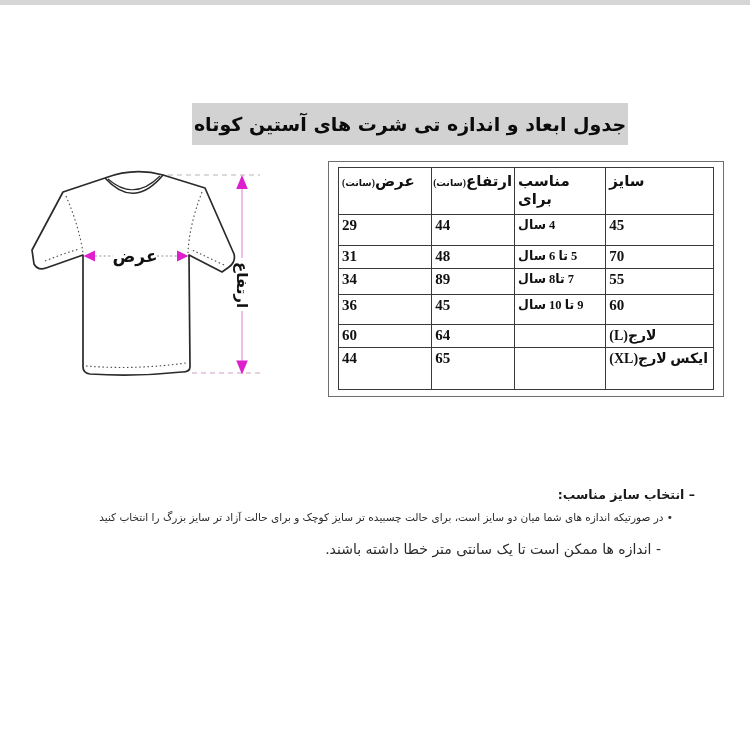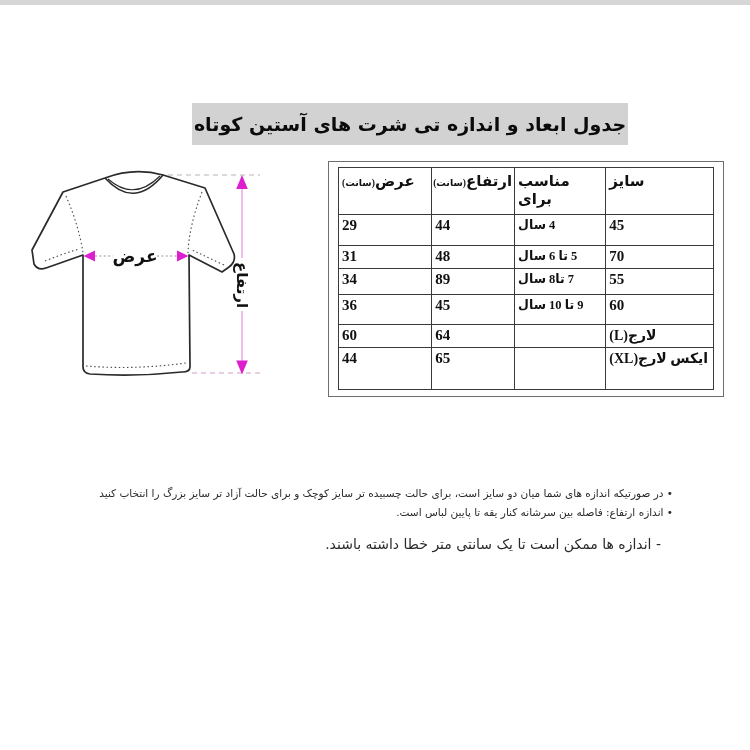--- a/index.html
+++ b/index.html
@@ -148,18 +148,18 @@
         <td class="td-size">ایکس لارج(XL)</td>
         <td class="td-fit"></td>
         <td class="td-num">65</td>
         <td class="td-num">44</td>
       </tr>
     </tbody>
   </table>
 </div>
 
 <div class="notes" dir="rtl">
+  <div class="notes-heading">– انتخاب سایز مناسب:</div>
   <div class="notes-bullets">
     <div class="bullet">• در صورتیکه اندازه های شما میان دو سایز است، برای حالت چسبیده تر سایز کوچک و برای حالت آزاد تر سایز بزرگ را انتخاب کنید</div>
-    <div class="bullet">• اندازه ارتفاع: فاصله بین سرشانه کنار یقه تا پایین لباس است.</div>
   </div>
   <div class="notes-footer">- اندازه ها ممکن است تا یک سانتی متر خطا داشته باشند.</div>
 </div>
 
 </body></html>

